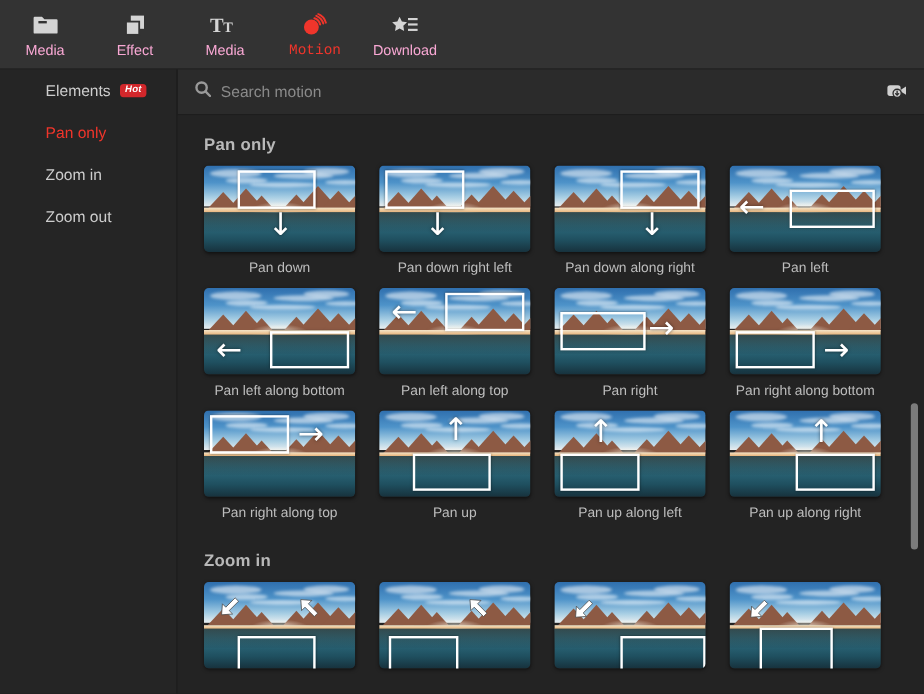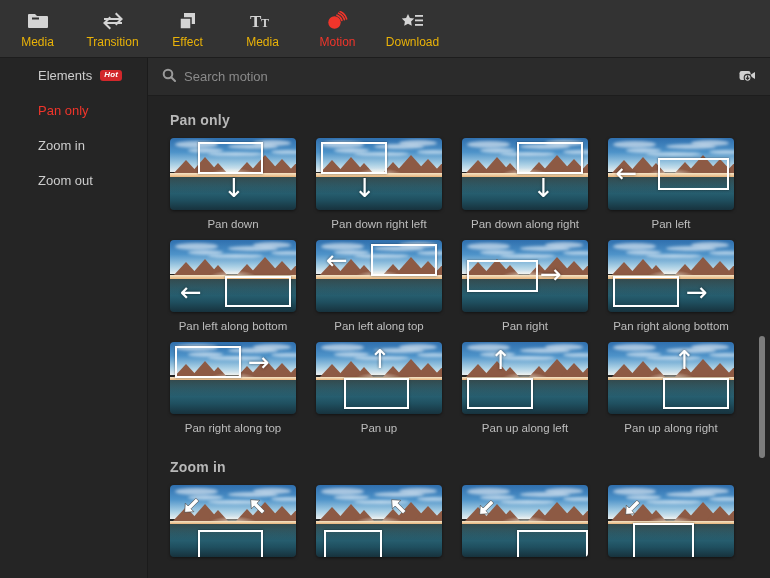--- a/index.html
+++ b/index.html
@@ -18,22 +18,22 @@
     background: #333333;
     display: flex; align-items: center;
     border-bottom: 1px solid #1d1d1d;
   }
   .tb-item {
     width: 75px; height: 58px;
     display: flex; flex-direction: column; align-items: center; justify-content: center;
     gap: 4px; cursor: pointer;
   }
   .tb-icon { height: 22px; display: flex; align-items: center; justify-content: center; }
-  .tb-label { font-size: 12px; color: #eab308; line-height: 1; }
-  .tb-item.active .tb-label { color: #f0352b; }
+  .tb-label { font-size: 12px; color: #f9a8d4; line-height: 1; }
+  .tb-item.active .tb-label { color: #f0352b; font-family: Liberation Mono, monospace; }
 
   
   .searchrow {
     position: absolute; left: 148px; top: 58px; width: 622px; height: 38px;
     background: #2b2b2b; border-bottom: 1px solid #1d1d1d;
     display: flex; align-items: center;
   }
   .search-wrap { display: flex; align-items: center; gap: 8px; margin-left: 14px; flex: 1; }
   .search-input {
     background: transparent; border: 0; outline: none;
@@ -156,29 +156,20 @@
     <div class="tb-item">
       <span class="tb-icon">
         <svg width="22" height="18" viewBox="0 0 22 18">
             <path d="M1 3a1 1 0 011-1h6l2 2h10a1 1 0 011 1v10a1 1 0 01-1 1H2a1 1 0 01-1-1V3z" fill="#d4d4d4"></path>
             <rect x="5" y="5.5" width="7" height="2" fill="#333"></rect>
           </svg>
       </span>
       <span class="tb-label">Media</span>
     </div>
 
-    <div class="tb-item">
-      <span class="tb-icon">
-        <svg width="24" height="18" viewBox="0 0 24 18">
-            <path d="M3 6h15l-4-4 1.4-1.4L22 7 15.4 13.4 14 12l4-4H3V6z" fill="#d4d4d4"></path>
-            <path d="M21 12H6l4 4-1.4 1.4L2 11l6.6-6.4L10 6 6 10h15v2z" fill="#d4d4d4"></path>
-          </svg>
-      </span>
-      <span class="tb-label">Transition</span>
-    </div>
 
     <div class="tb-item">
       <span class="tb-icon">
         <svg width="22" height="20" viewBox="0 0 22 20">
             <rect x="7" y="2" width="11" height="11" fill="#d4d4d4"></rect>
             <rect x="3" y="7" width="11" height="11" fill="#d4d4d4" stroke="#333" stroke-width="1.5"></rect>
           </svg>
       </span>
       <span class="tb-label">Effect</span>
     </div>

